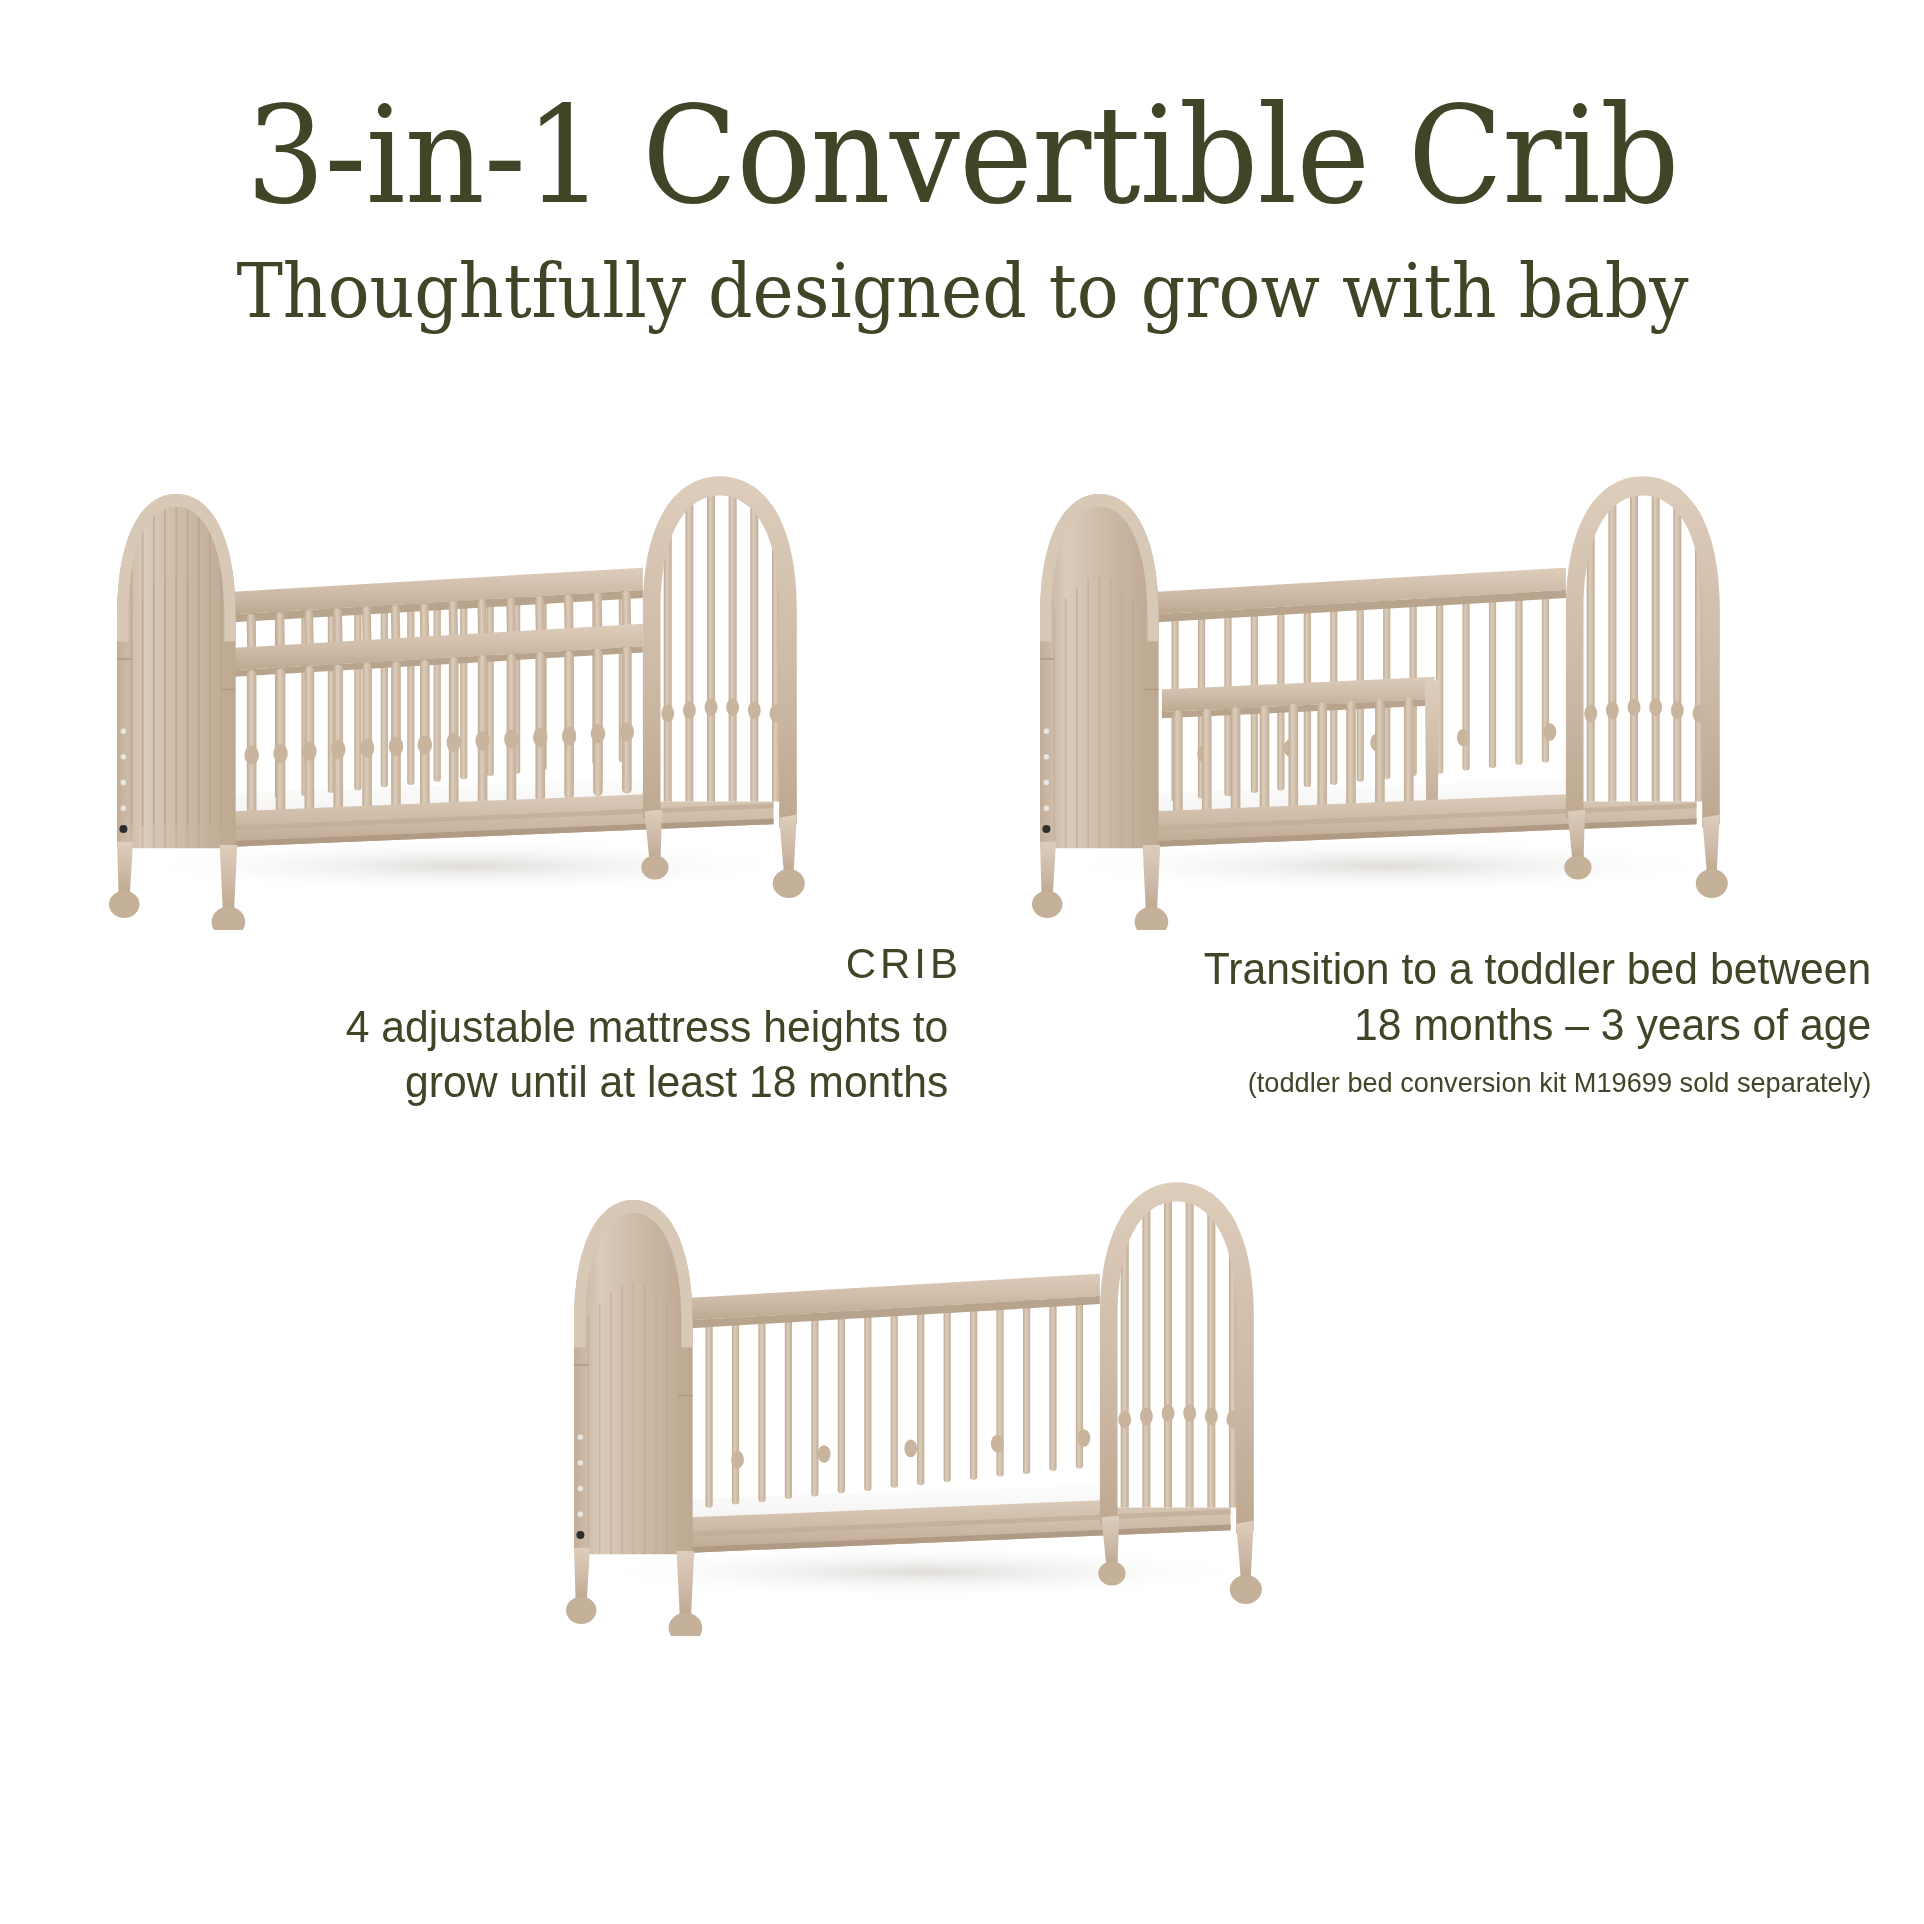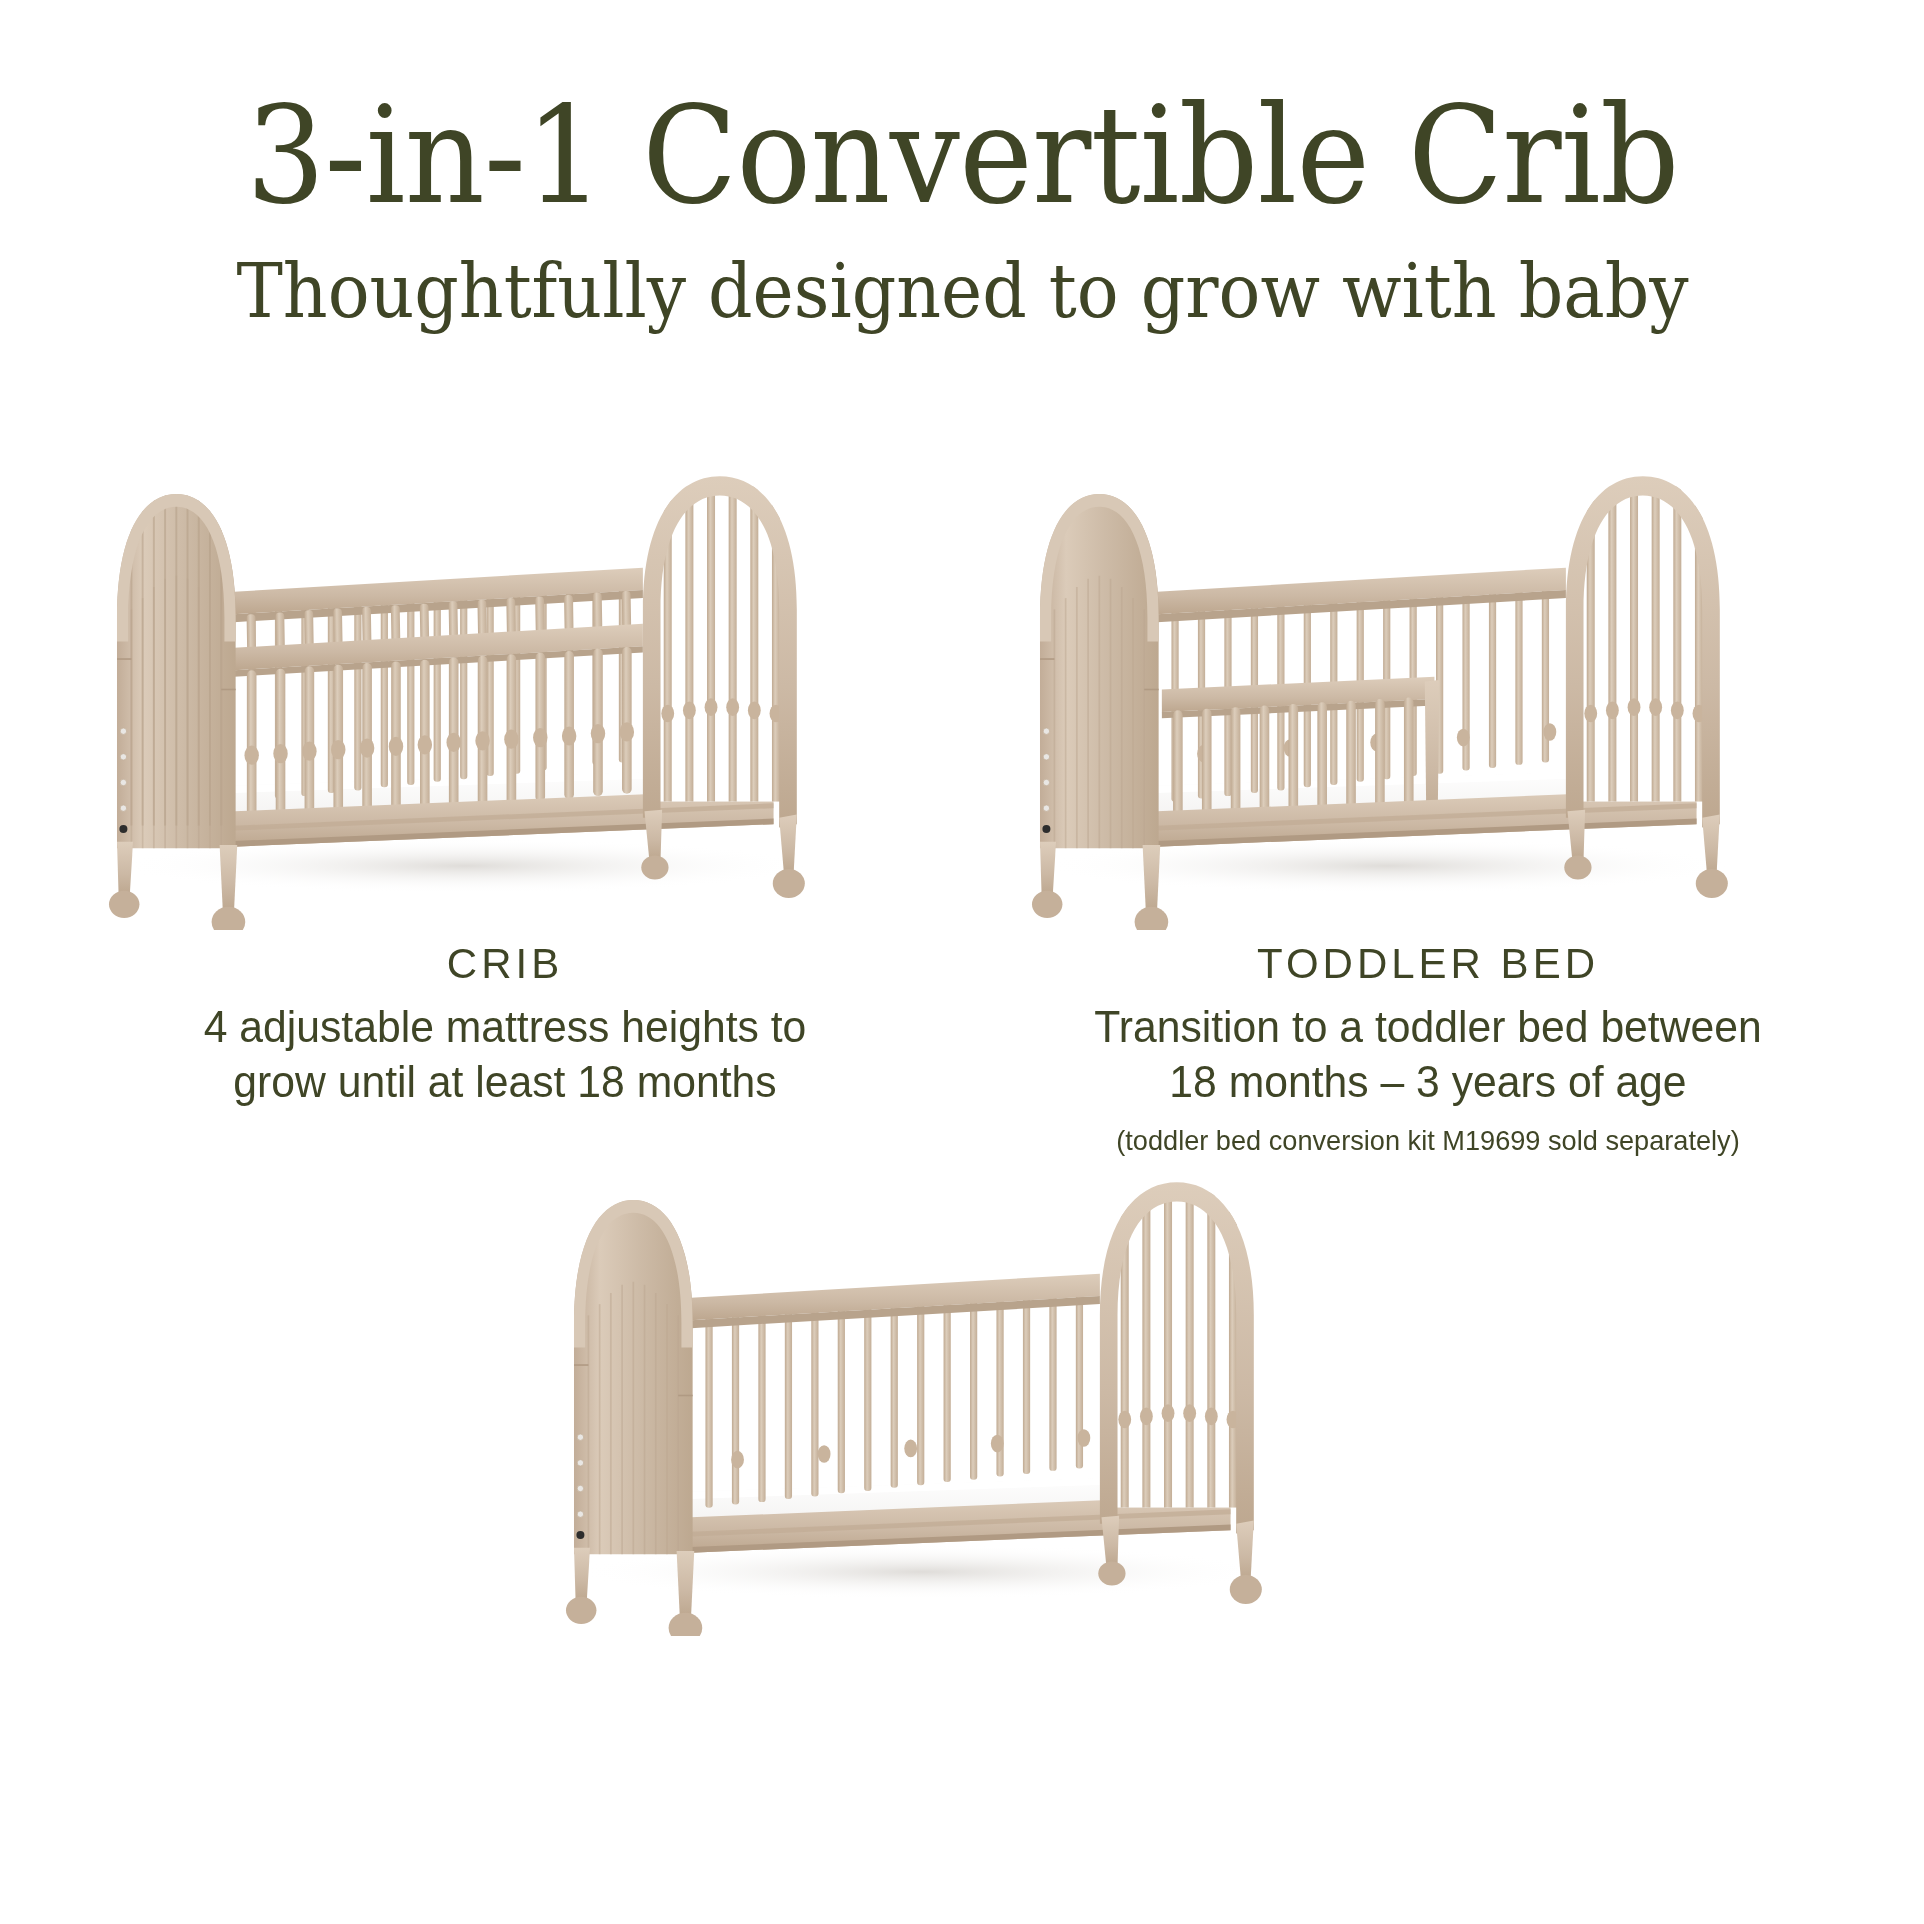--- a/index.html
+++ b/index.html
@@ -38,21 +38,21 @@
   }
 
   
   .panel{position:absolute;}
   #panel-crib{left:48px;top:449px;width:914px;}
   #panel-toddler{left:971px;top:449px;width:914px;}
   #panel-daybed{left:505px;top:1155px;width:914px;}
 
   .figure{position:relative;width:914px;height:481px;}
 
-  .caption{width:914px;text-align:center;}
+  .caption{width:914px;text-align:right;}
   .cap-head{
     font-size:42px;letter-spacing:4px;font-weight:400;
     color:#3f4526;margin:0;padding-top:9.6px;
   }
   .cap-body{
     font-size:44px;line-height:1.26;font-weight:400;
     color:#3f4526;margin:0;padding-top:11.2px;
     transform:scaleX(0.97);
   }
   .cap-note{
@@ -458,21 +458,20 @@
           </g>
           <circle cx="94" cy="474" r="5" fill="#2d2d2d"></circle>
           <path d="M86 490 L106 490 L102 556 L88 556 Z" fill="url(#g-frame)"></path>
           <ellipse cx="95" cy="568" rx="19" ry="17" fill="#c5b09a"></ellipse>
           <path d="M214 494 L236 494 L232 576 L218 576 Z" fill="url(#g-frame)"></path>
           <ellipse cx="225" cy="590" rx="21" ry="19" fill="#c5b09a"></ellipse>
         </g>
       </svg>
     </div>
     <div class="caption">
-      <p class="cap-head">TODDLER BED</p>
       <p class="cap-body">
         <span>Transition to a toddler bed between</span><br>
         <span>18 months – 3 years of age</span>
       </p>
       <p class="cap-note">(toddler bed conversion kit M19699 sold separately)</p>
     </div>
   </div>
 
   <div class="panel" id="panel-daybed">
     <div class="figure">

